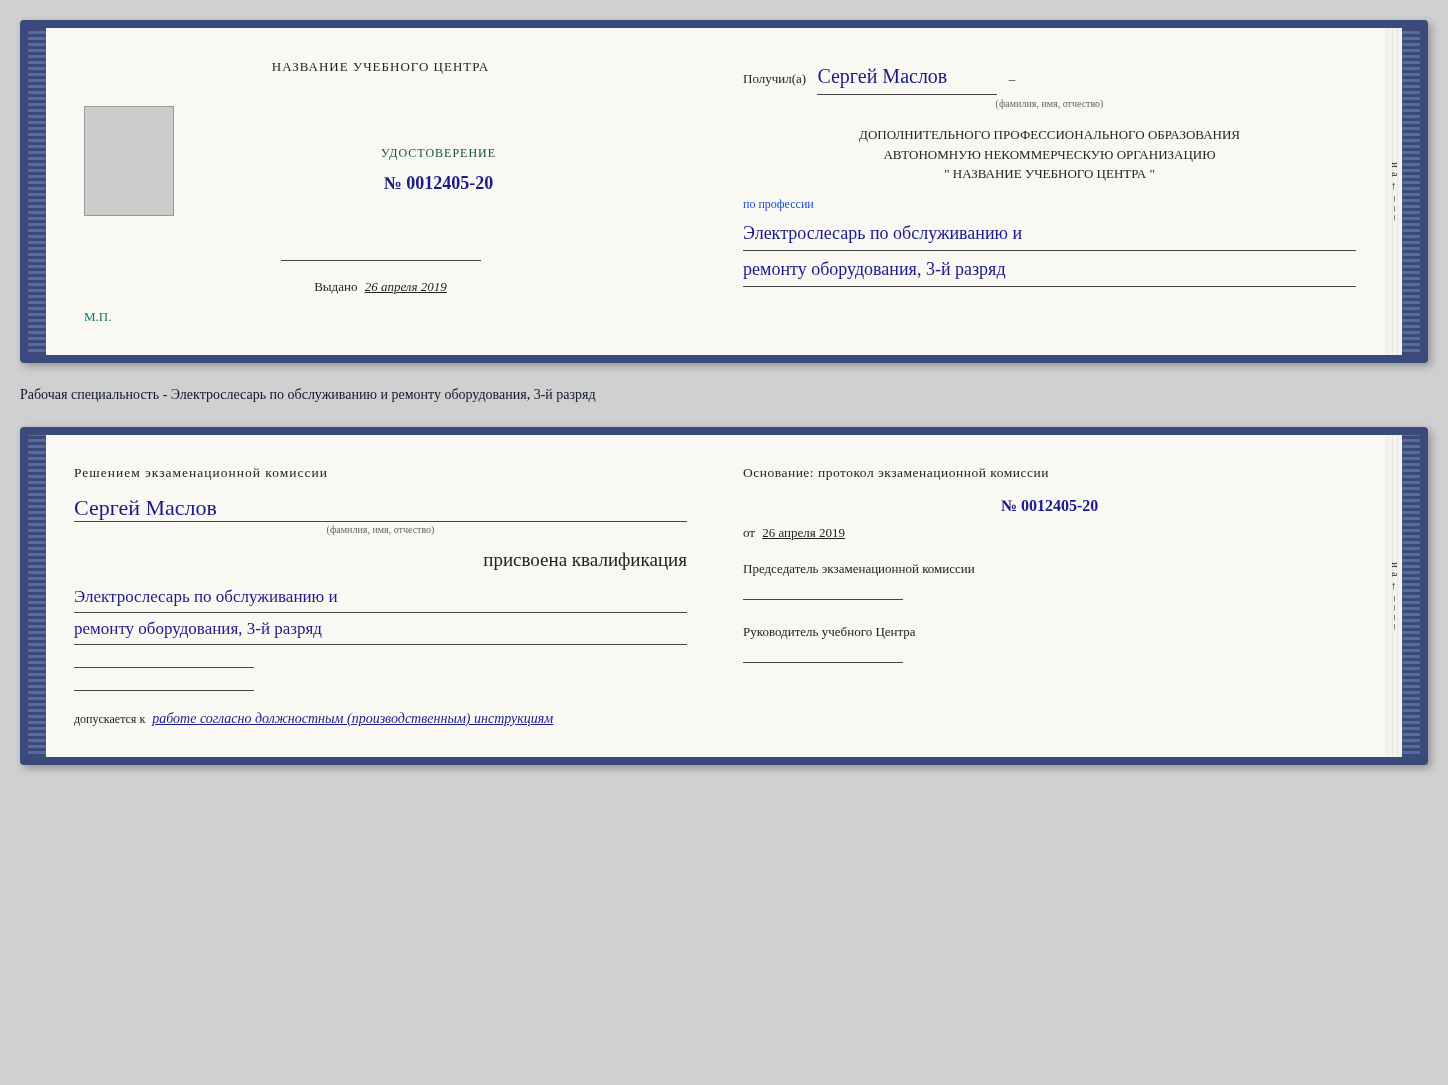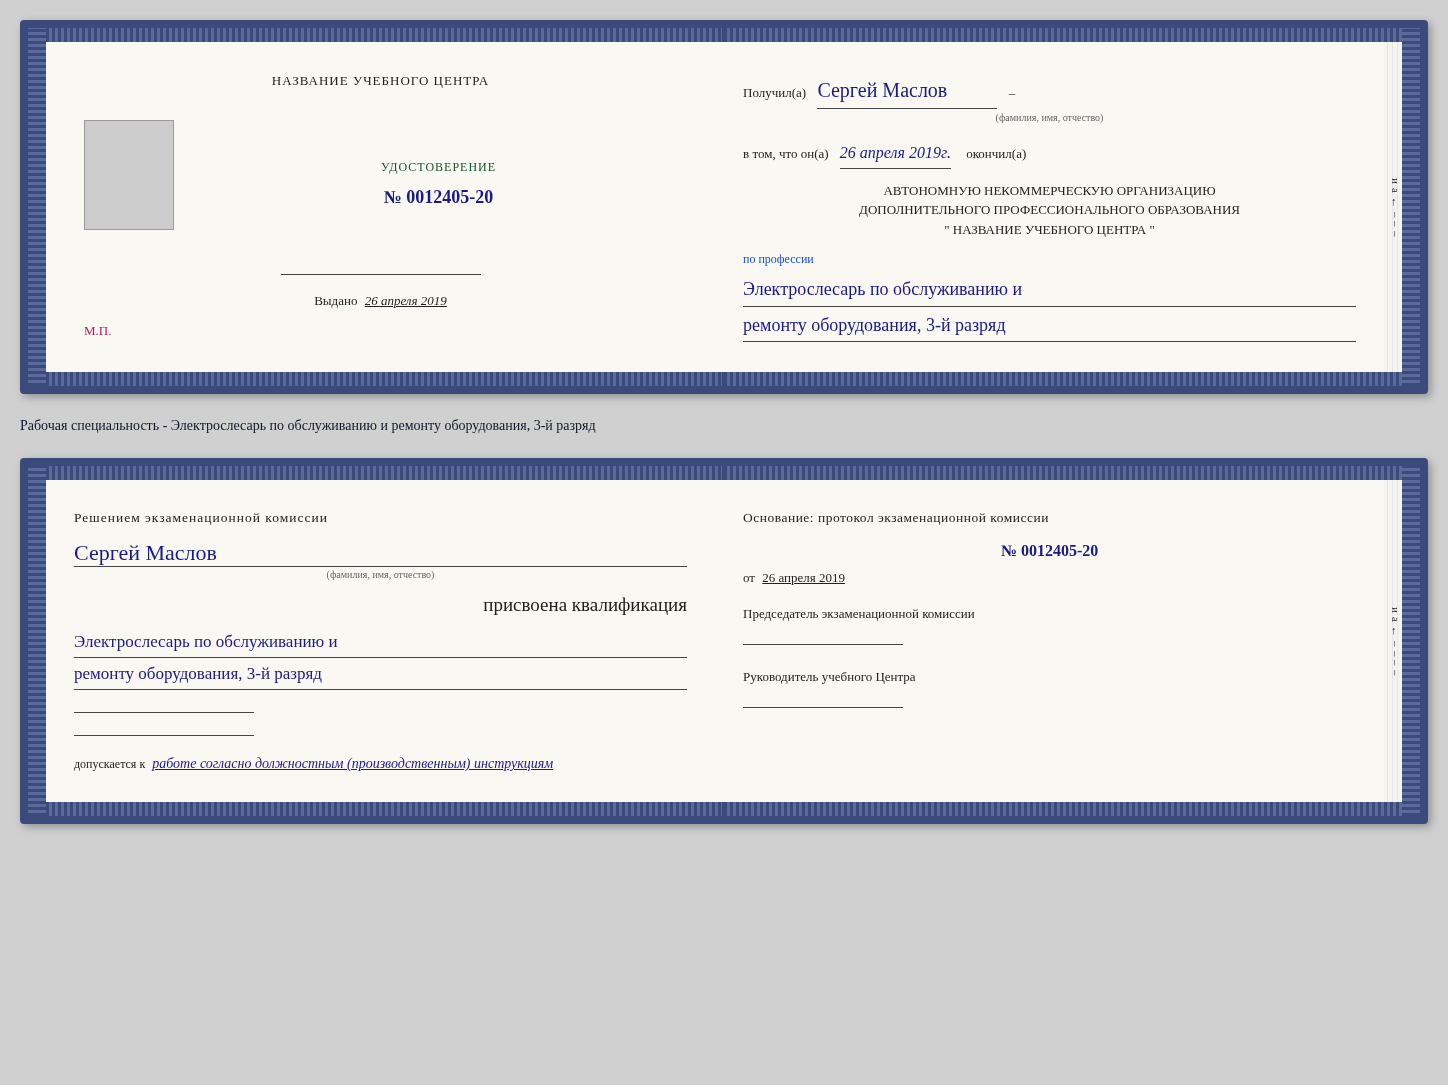--- a/index.html
+++ b/index.html
@@ -95,21 +95,21 @@
         #5a6a9a 6px
       );
       flex-shrink: 0;
       z-index: 1;
     }
 
     
     .cert-book-inner {
       display: flex;
       flex: 1;
-      flex-direction: column;
+      flex-direction: row;
     }
 
     .cert-book-top-stripe {
       height: 14px;
       background: repeating-linear-gradient(
         90deg,
         #3a4a7a,
         #3a4a7a 3px,
         #5a6a9a 3px,
         #5a6a9a 6px
@@ -182,21 +182,21 @@
     }
 
     .cert1-left .vydano {
       font-size: 13px;
       color: #222;
       margin-top: 10px;
     }
 
     .cert1-left .mp-label {
       font-size: 13px;
-      color: #be185d;
+      color: #0f766e;
       margin-top: 14px;
       align-self: flex-start;
       margin-left: 10px;
     }
 
     
     .cert1-right {
       font-size: 13px;
       color: #222;
       line-height: 1.8;
@@ -431,28 +431,23 @@
           <div class="mp-label">М.П.</div>
         </div>
 
         <div class="cert-right cert1-right">
           <div class="poluchil-line">
             <span>Получил(а)</span>
             <span class="handwritten-name" style="margin-left:8px;">Сергей Маслов</span>
             <span style="margin-left:8px;">–</span>
             <span class="fio-small">(фамилия, имя, отчество)</span>
           </div>
-          <div class="vtom-line">
-            <span>в том, что он(а)</span>
-            <span class="handwritten-date" style="margin-left:8px; margin-right:12px;">26 апреля 2019г.</span>
-            <span>окончил(а)</span>
-          </div>
           <div class="avtonom-block">
+            <div>ДОПОЛНИТЕЛЬНОГО ПРОФЕССИОНАЛЬНОГО ОБРАЗОВАНИЯ</div>
             <div>АВТОНОМНУЮ НЕКОММЕРЧЕСКУЮ ОРГАНИЗАЦИЮ</div>
-            <div>ДОПОЛНИТЕЛЬНОГО ПРОФЕССИОНАЛЬНОГО ОБРАЗОВАНИЯ</div>
             <div>"   НАЗВАНИЕ УЧЕБНОГО ЦЕНТРА   "</div>
           </div>
           <div class="po-professii">по профессии</div>
           <span class="profession-handwritten">Электрослесарь по обслуживанию и</span>
           <span class="profession-handwritten">ремонту оборудования, 3-й разряд</span>
         </div>
 
         <div class="side-letters">
           <span>и</span>
           <span>а</span>

